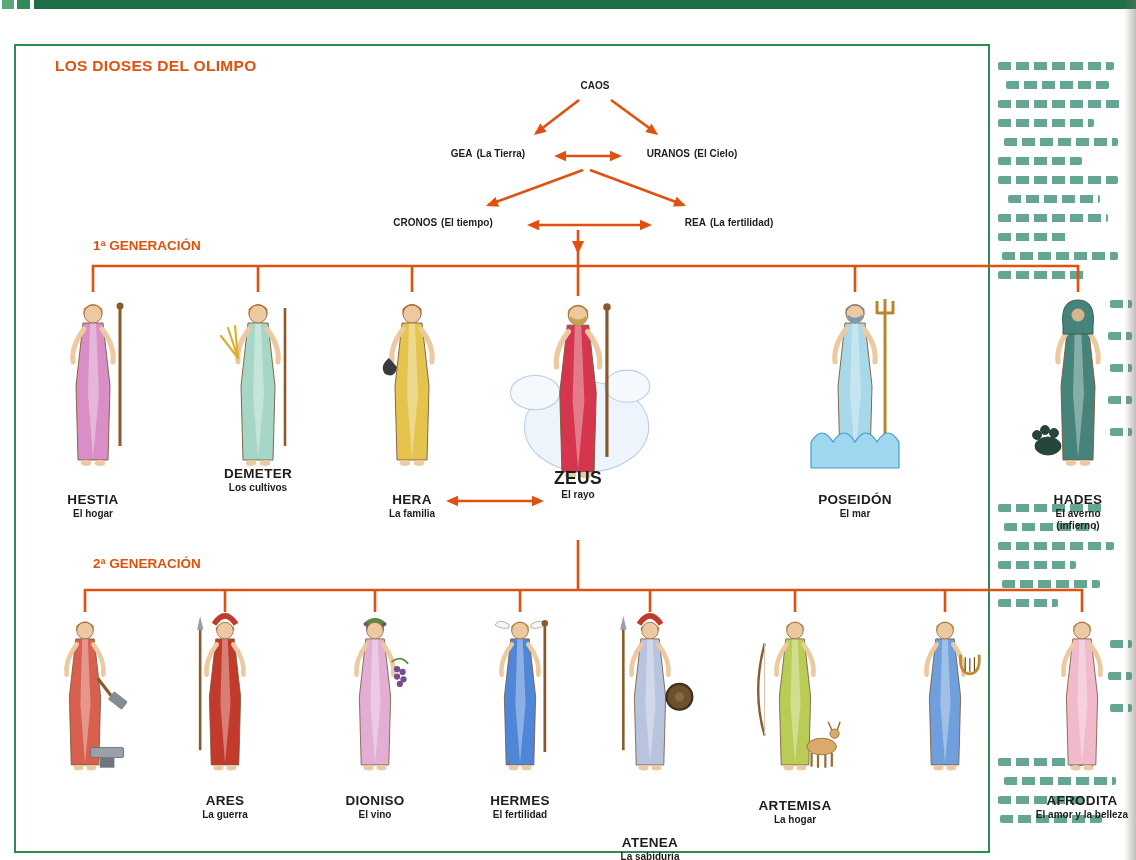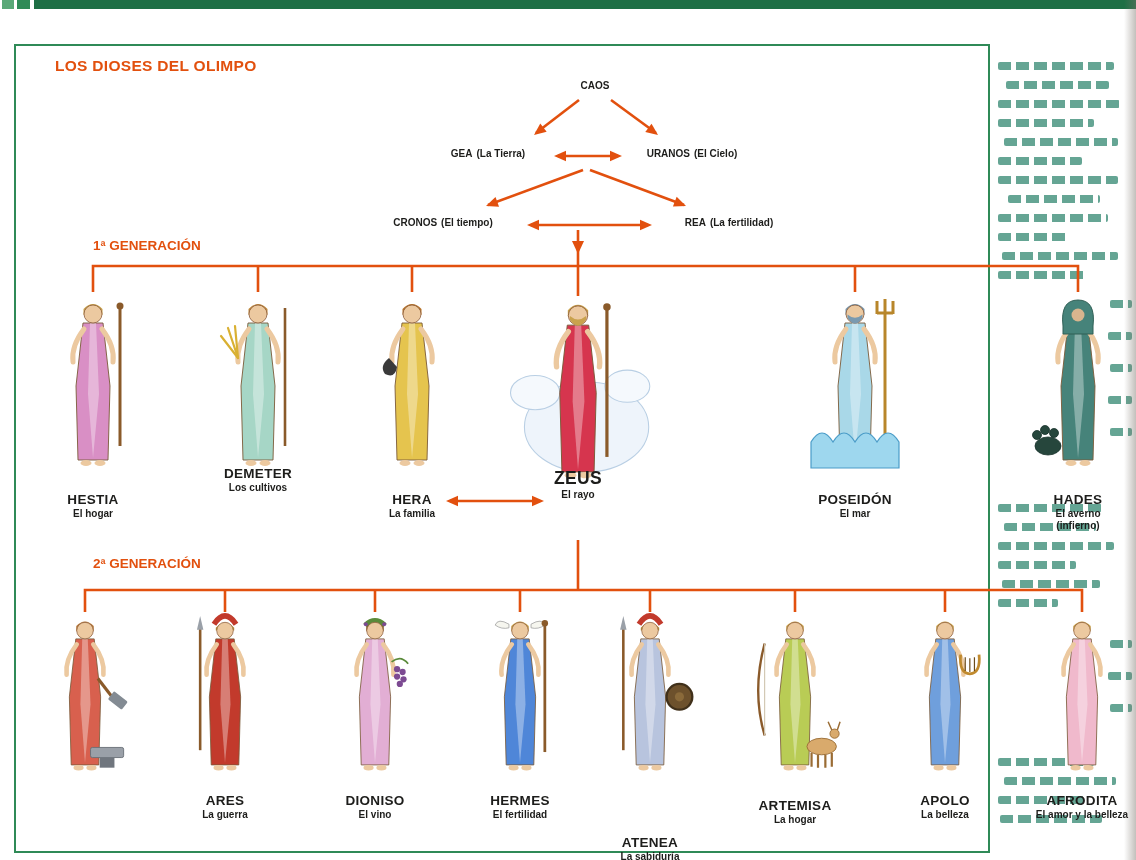--- a/index.html
+++ b/index.html
@@ -455,23 +455,19 @@
     <div class="gdomain">El fertilidad</div>
   </div>
   <div class="glabel" style="left:580px;top:835px">
     <div class="gname">ATENEA</div>
     <div class="gdomain">La sabiduría</div>
   </div>
   <div class="glabel" style="left:725px;top:798px">
     <div class="gname">ARTEMISA</div>
     <div class="gdomain">La hogar</div>
   </div>
-  <div class="glabel" style="left:875px;top:793px">
-    <div class="gname">APOLO</div>
-    <div class="gdomain">La belleza</div>
-  </div>
   <div class="glabel wide" style="left:997px;top:793px">
     <div class="gname">AFRODITA</div>
     <div class="gdomain">El amor y la belleza</div>
   </div>
 
   <div class="edge"></div>
 </div>
 
 </body></html>

